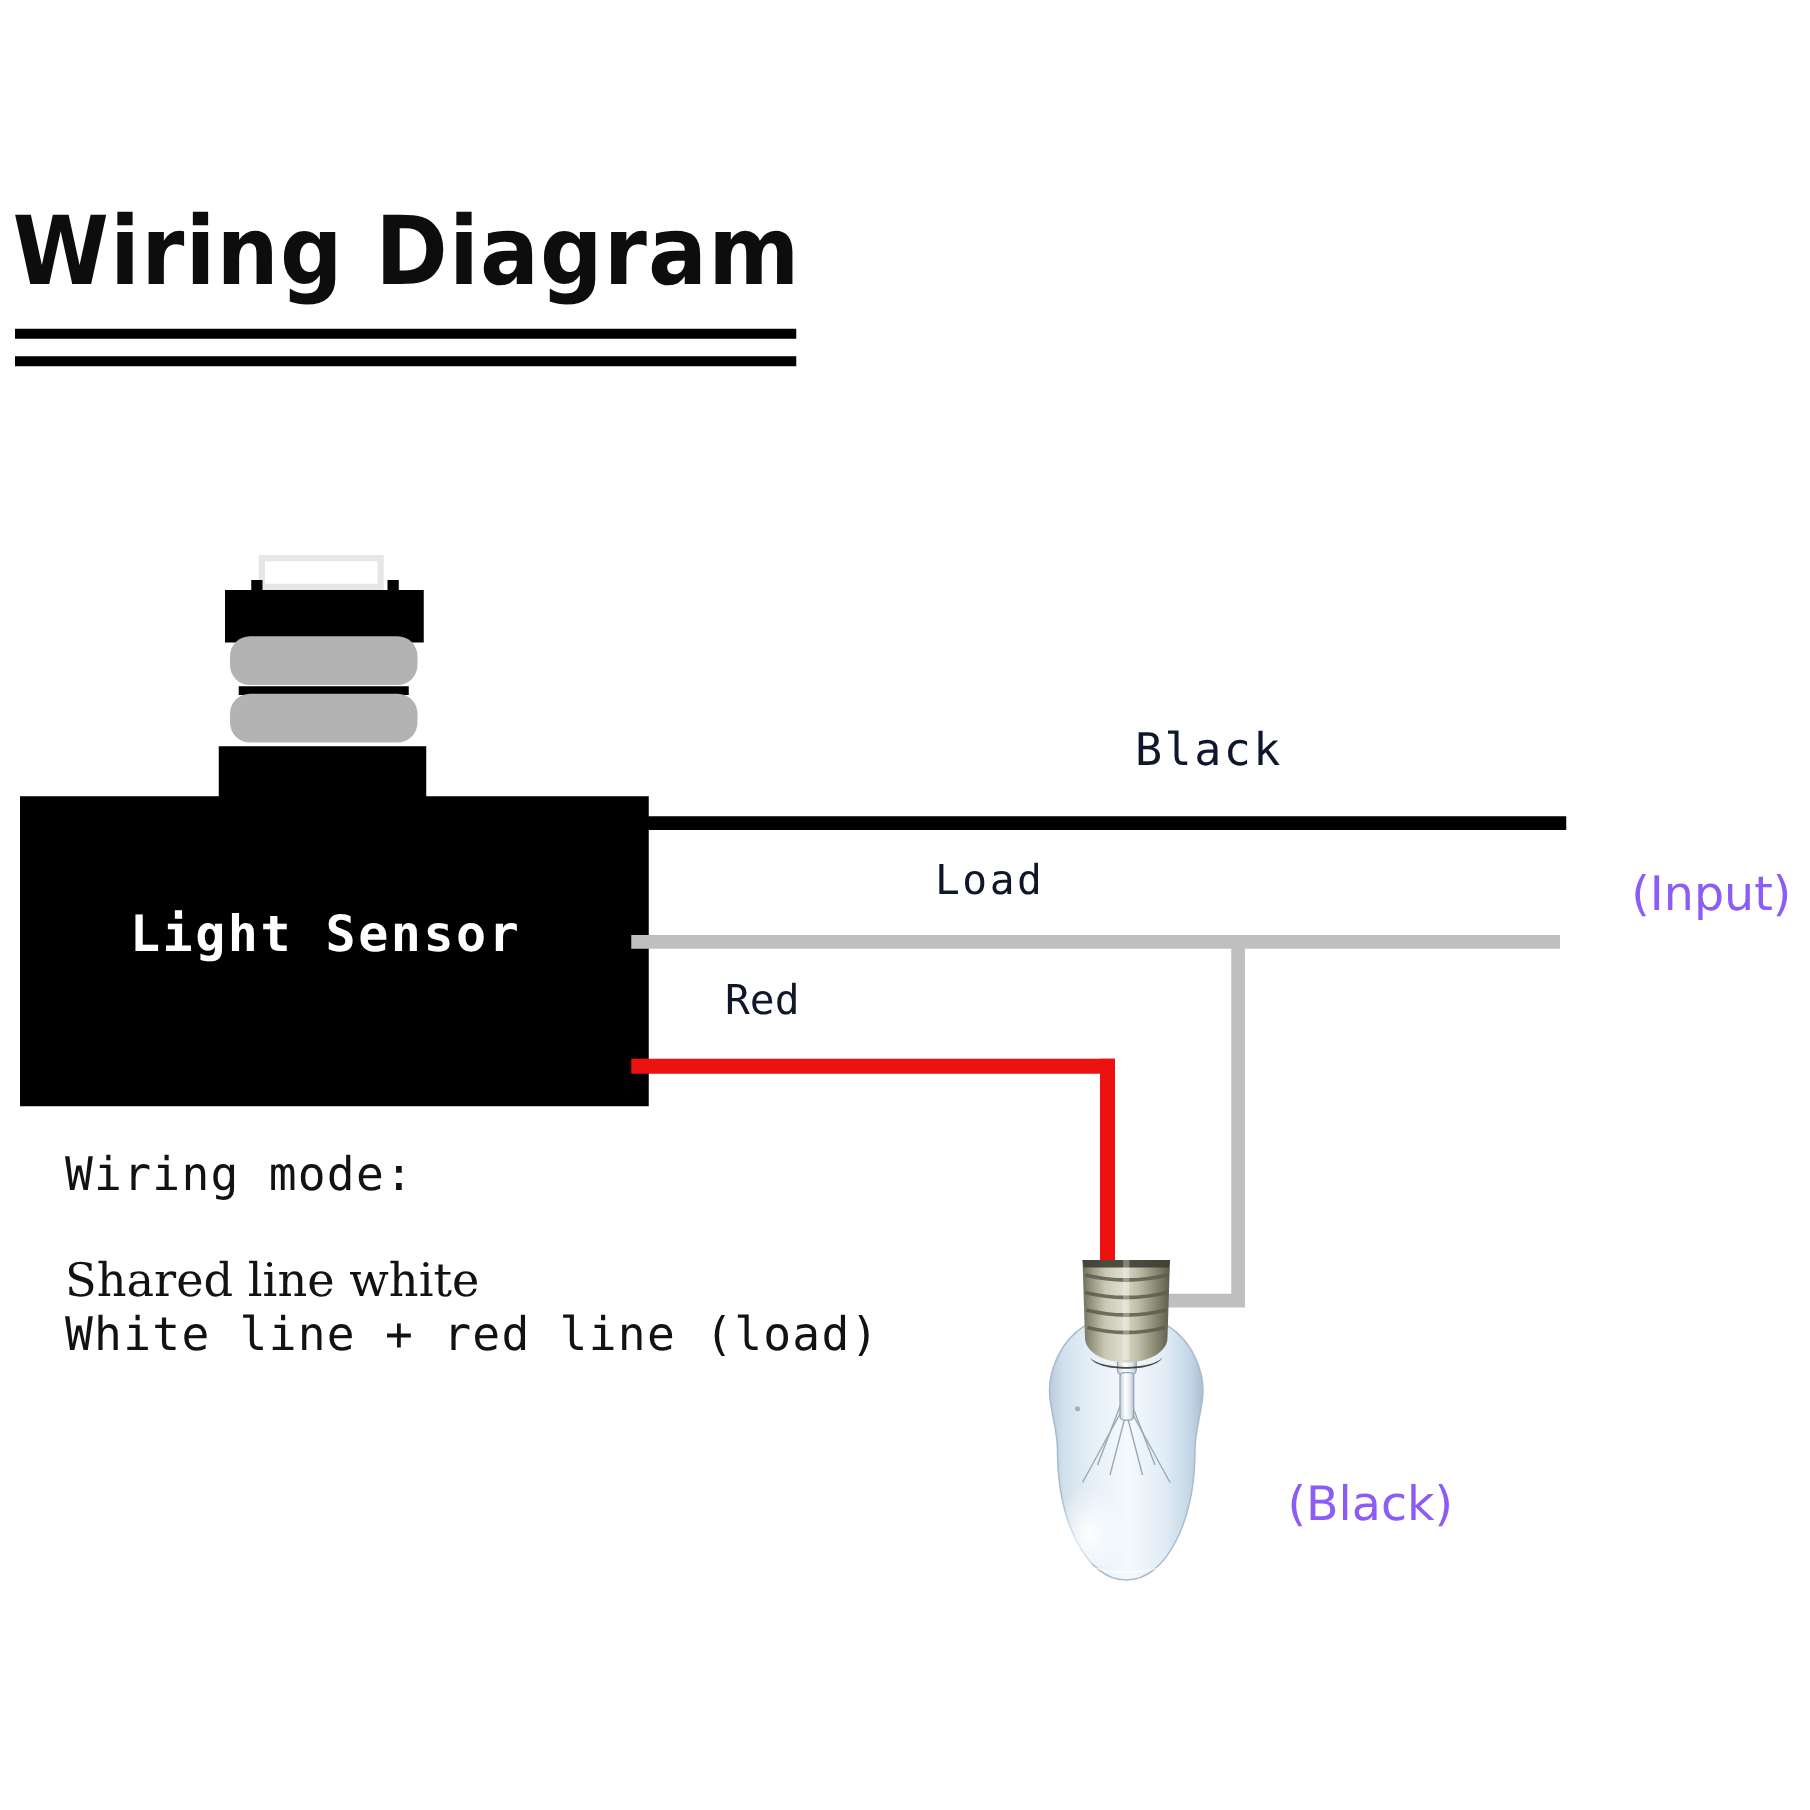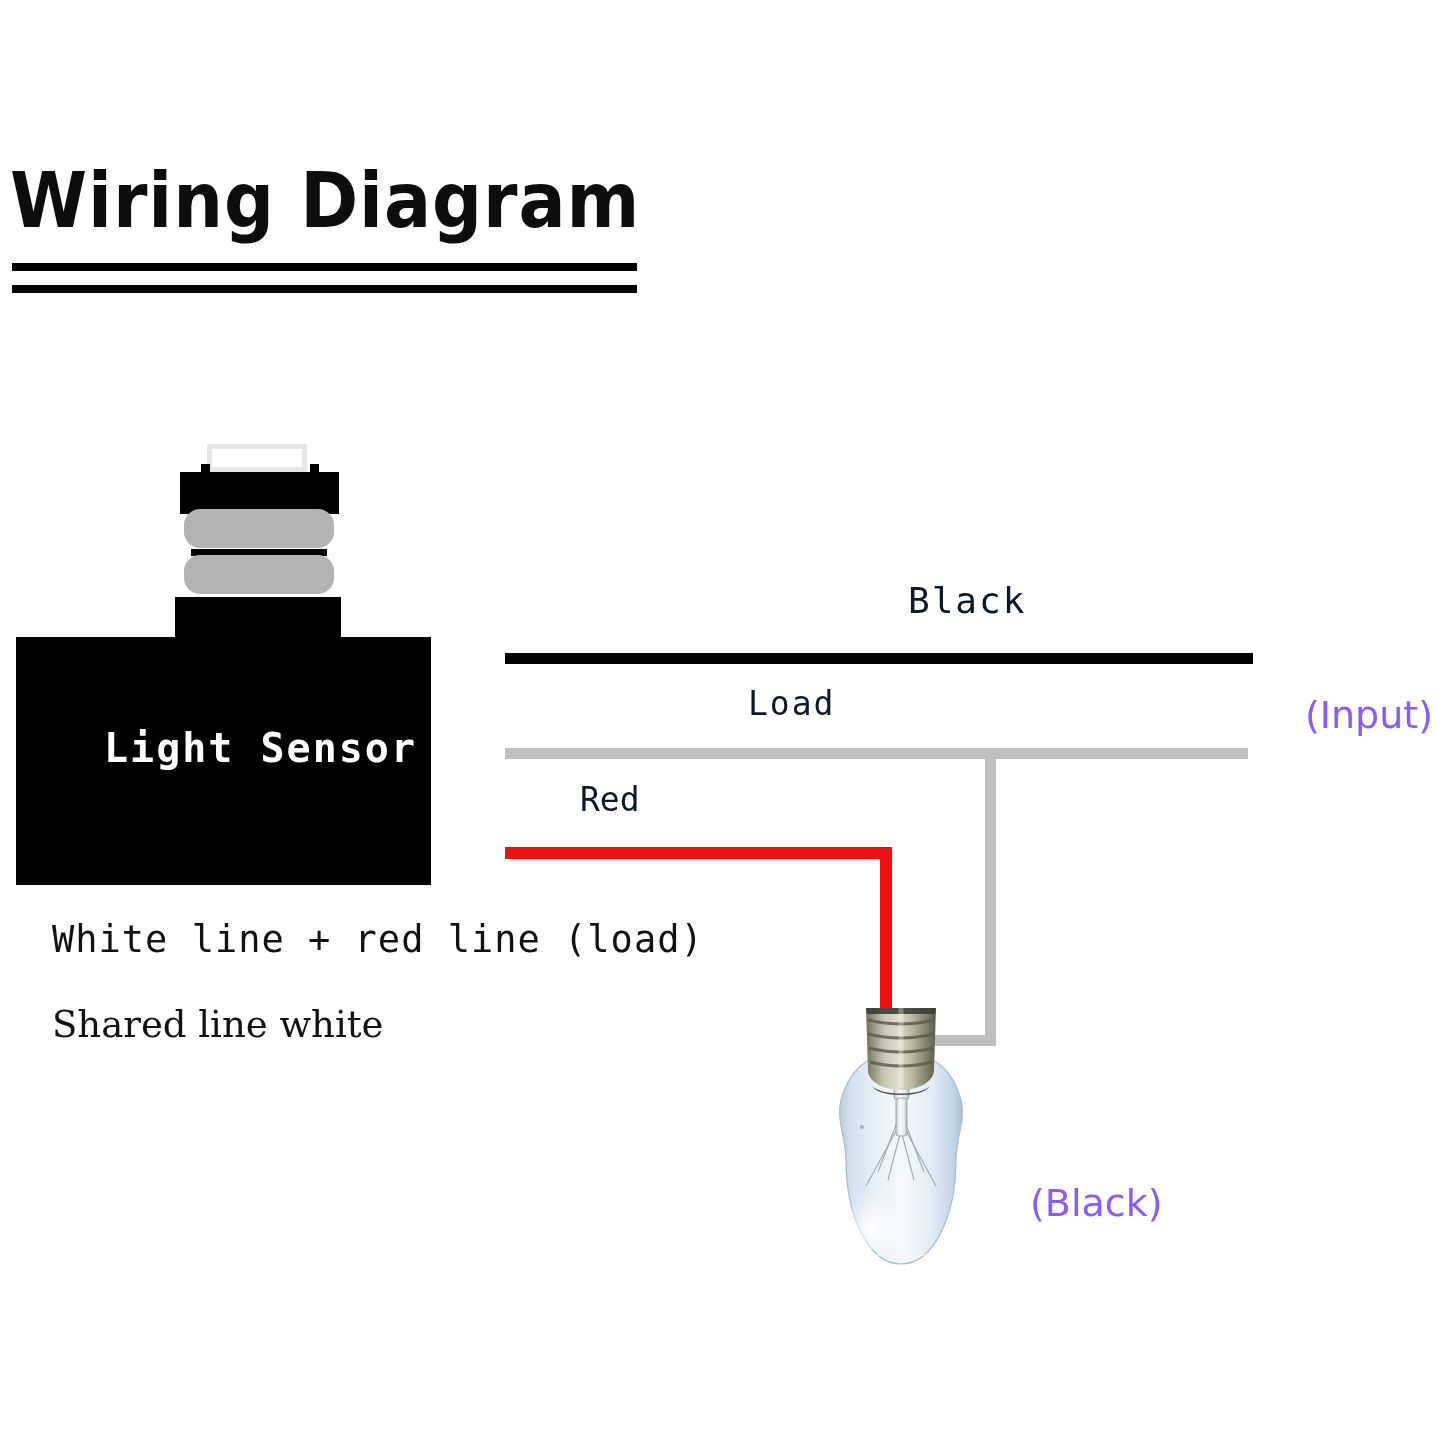--- a/index.html
+++ b/index.html
@@ -42,21 +42,21 @@
     background: #000000;
   }
   .rule-1 { top: 263px; }
   .rule-2 { top: 285px; }
 
   
   .sensor-body {
     position: absolute;
     left: 16px;
     top: 637px;
-    width: 415px;
+    width: 503px;
     height: 248px;
     background: #000000;
   }
   .sensor-label {
     position: absolute;
     left: 0;
     top: 88px;
     width: 489px;
     text-align: center;
     color: #ffffff;
@@ -306,17 +306,18 @@
         <path d="M63 48 Q 95 56 127 48" fill="none"></path>
         <path d="M64 62 Q 95 70 126 62" fill="none"></path>
       </g>
       <path d="M60 8 L 130 8 L 129 14 L 61 14 Z" fill="#3d3d33" opacity="0.9"></path>
       <path d="M95 8 L 95 88" stroke="#ffffff" stroke-width="5" opacity="0.30" fill="none"></path>
       <path d="M66 86 C 74 96, 116 96, 124 86 C 118 98, 72 98, 66 86 Z" fill="#2b2b24" opacity="0.85"></path>
     </svg>
   </div>
 
   <div class="notes">
+    <div class="note-line">Wiring mode:</div>
+    <div class="note-line serif">Shared line white</div>
     <div class="note-line">White line + red line (load)</div>
-    <div class="note-line serif">Shared line white</div>
   </div>
 
 </div>
 
 </body></html>

